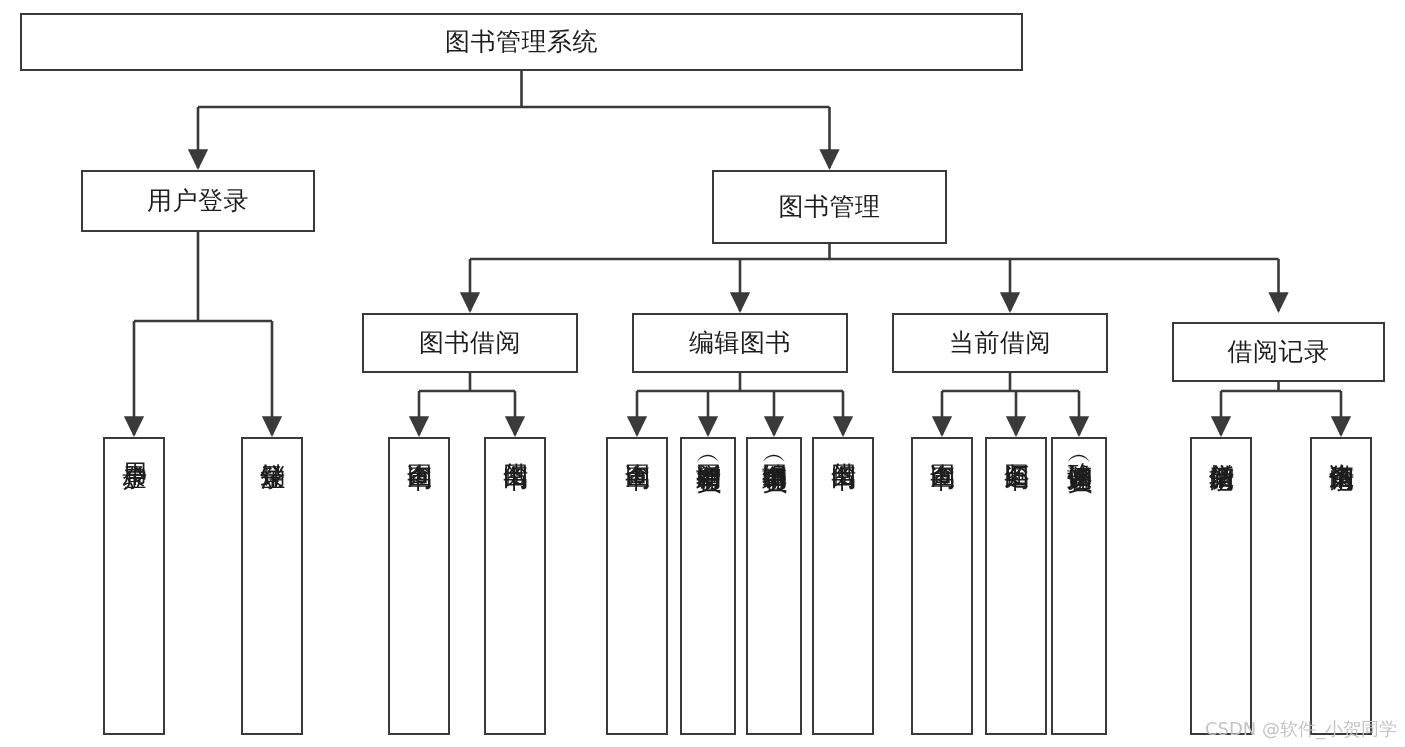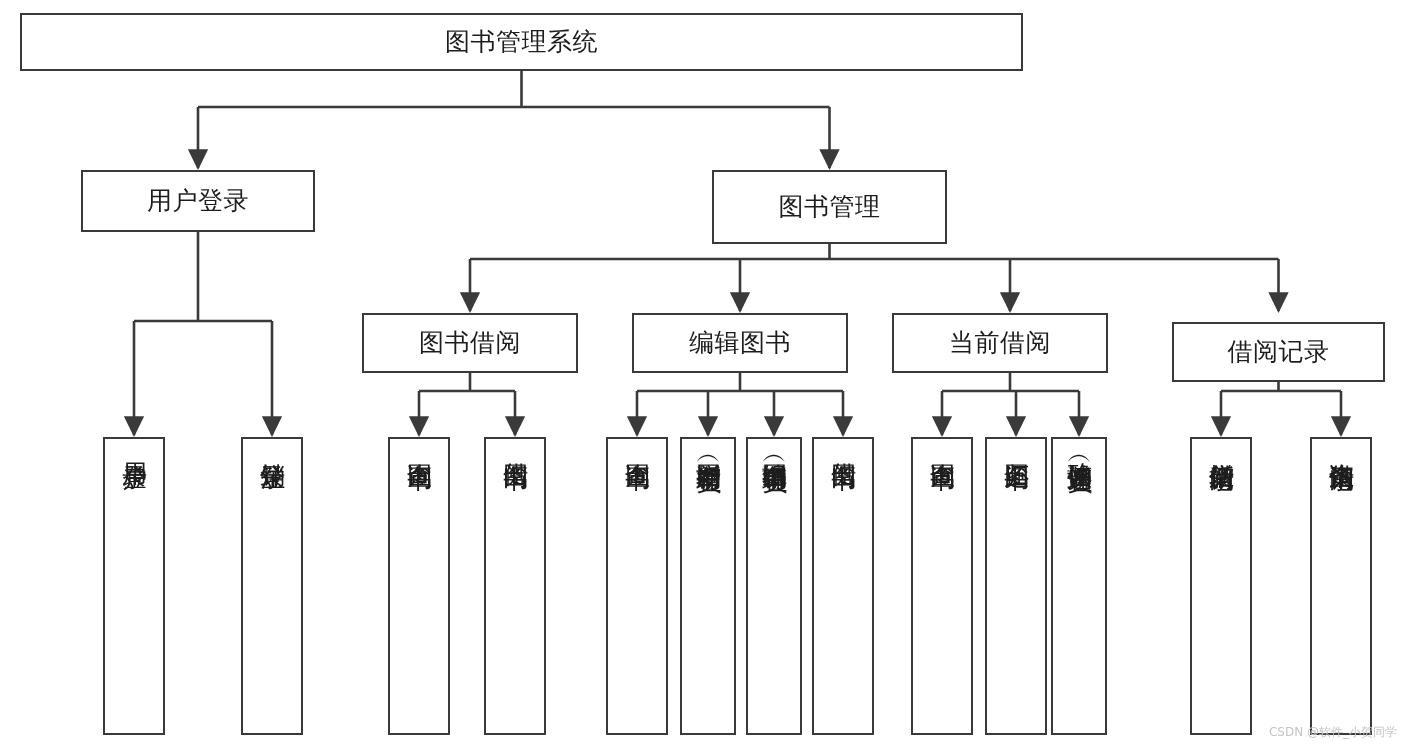--- a/index.html
+++ b/index.html
@@ -57,21 +57,21 @@
     text-orientation: upright;
     font-size: 25px;
     line-height: 1.22;
     letter-spacing: 1px;
     white-space: nowrap;
   }
   .watermark {
     position: absolute;
     right: 8px;
     bottom: 6px;
-    font-size: 12px;
+    font-size: 18px;
     color: #c4c4c4;
     z-index: 5;
     white-space: nowrap;
     font-family: "DejaVu Sans", "Liberation Sans", sans-serif;
   }
 </style>
 </head>
 <body>
 
 <div id="canvas">

